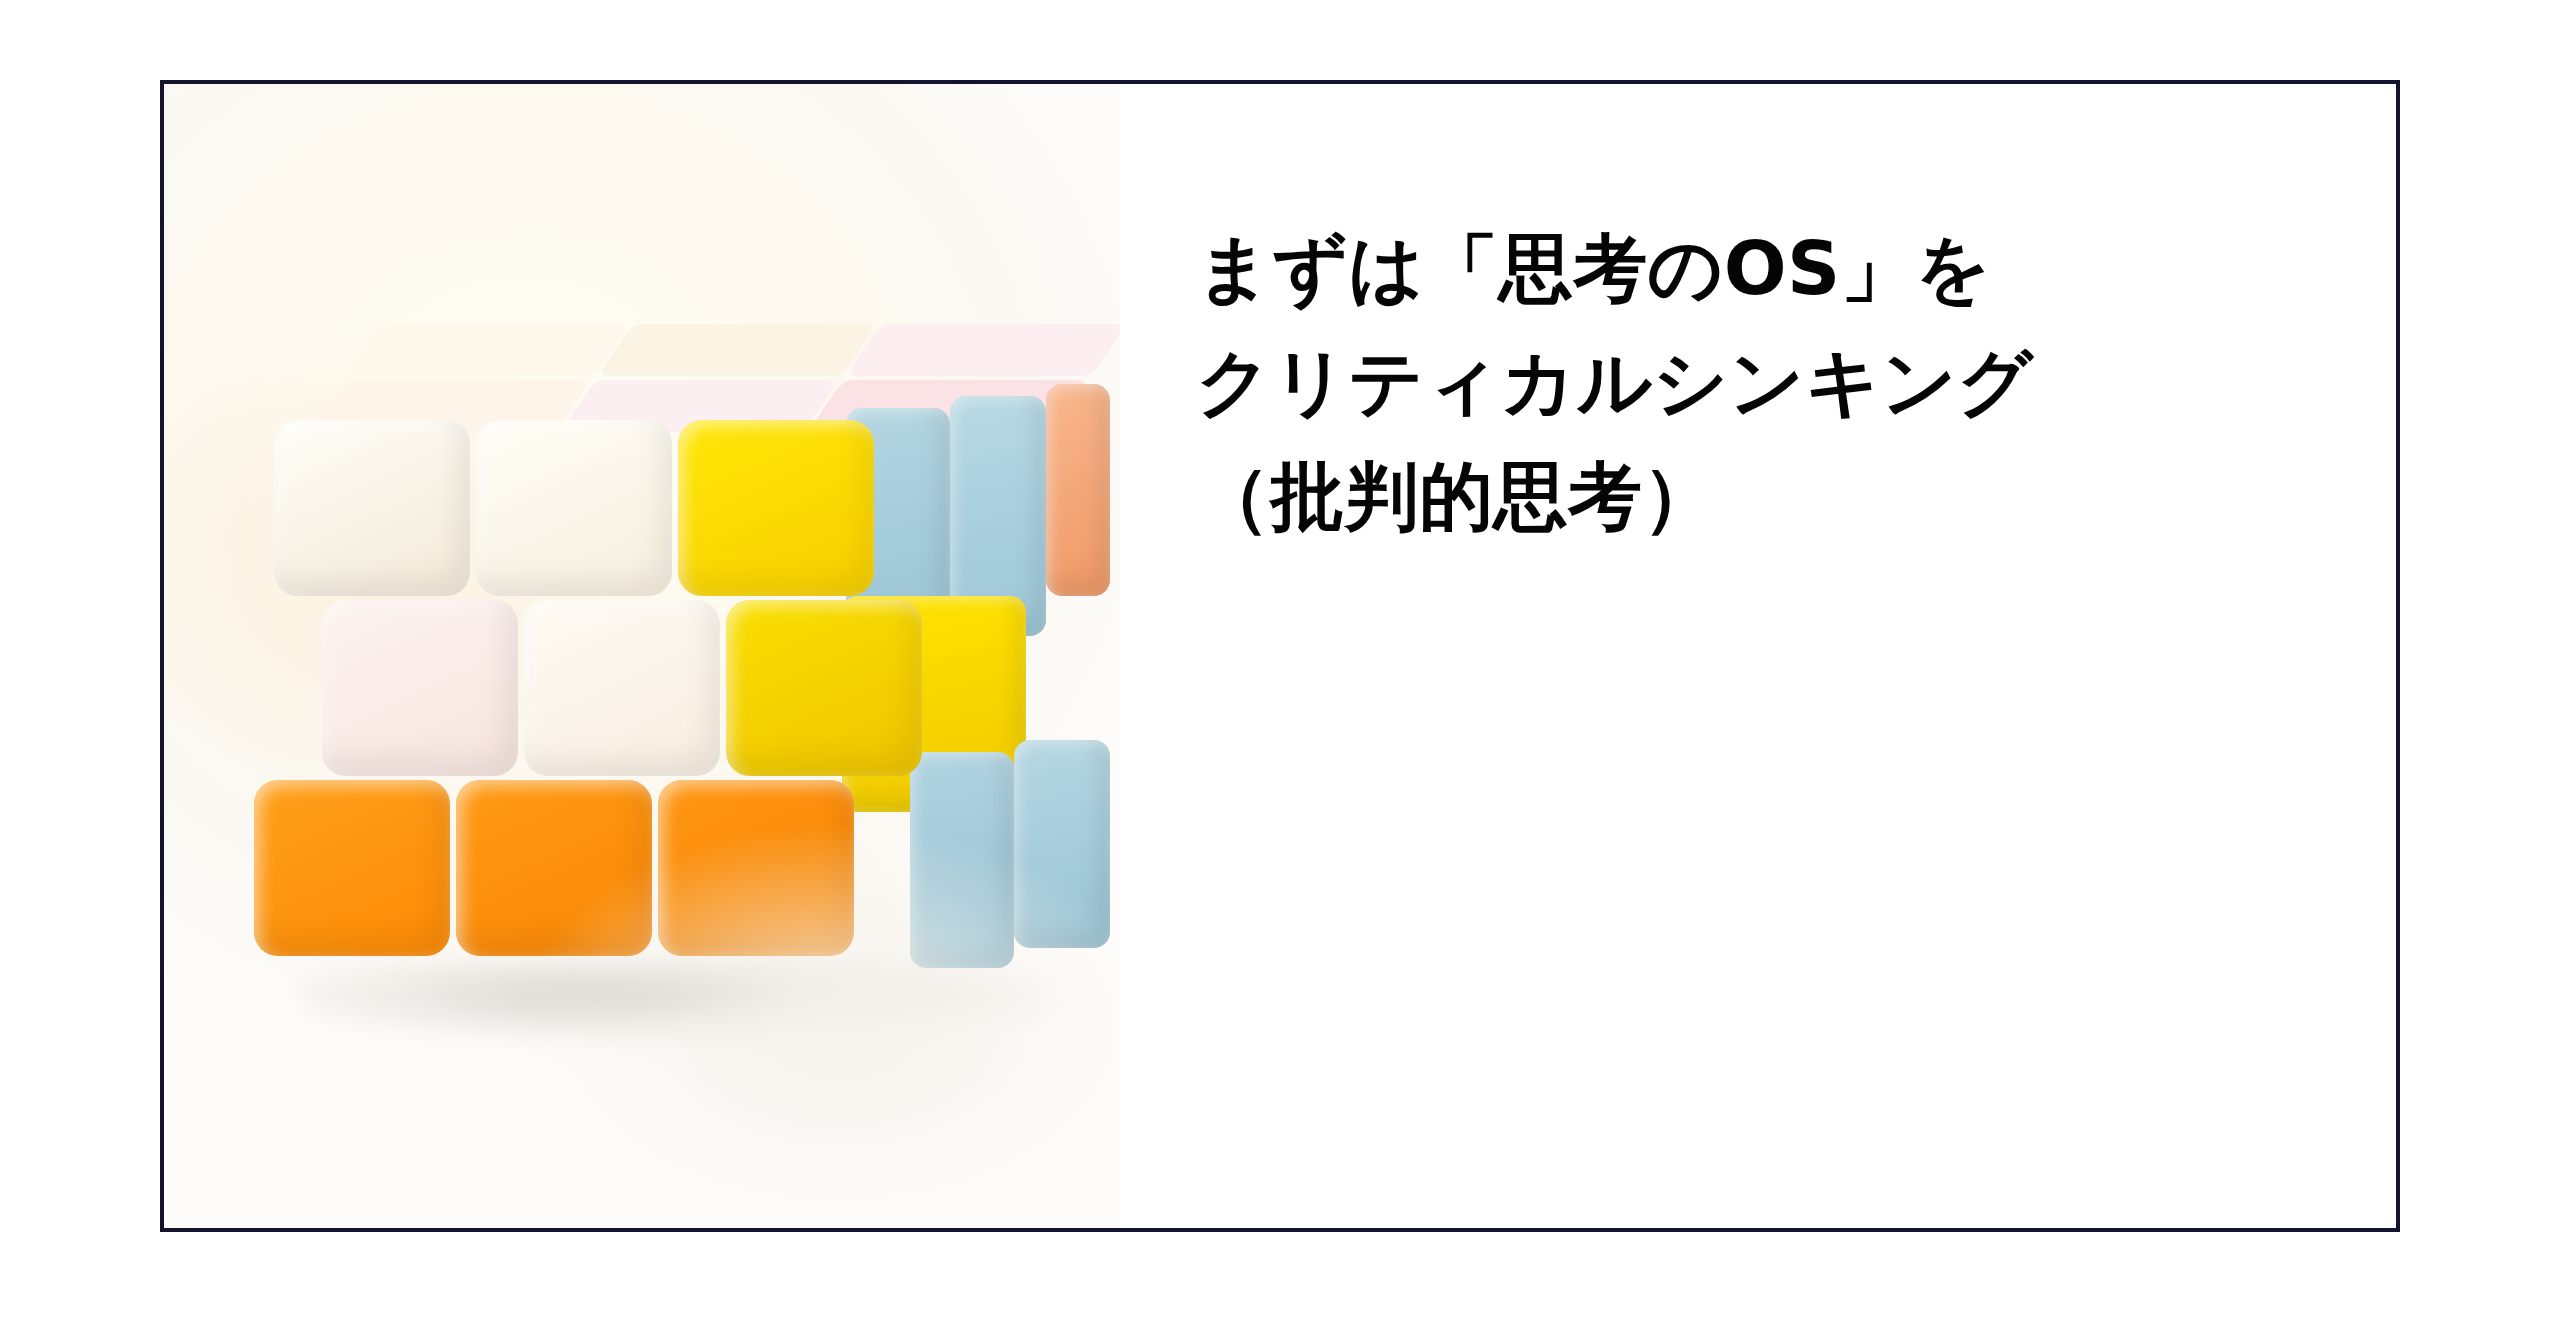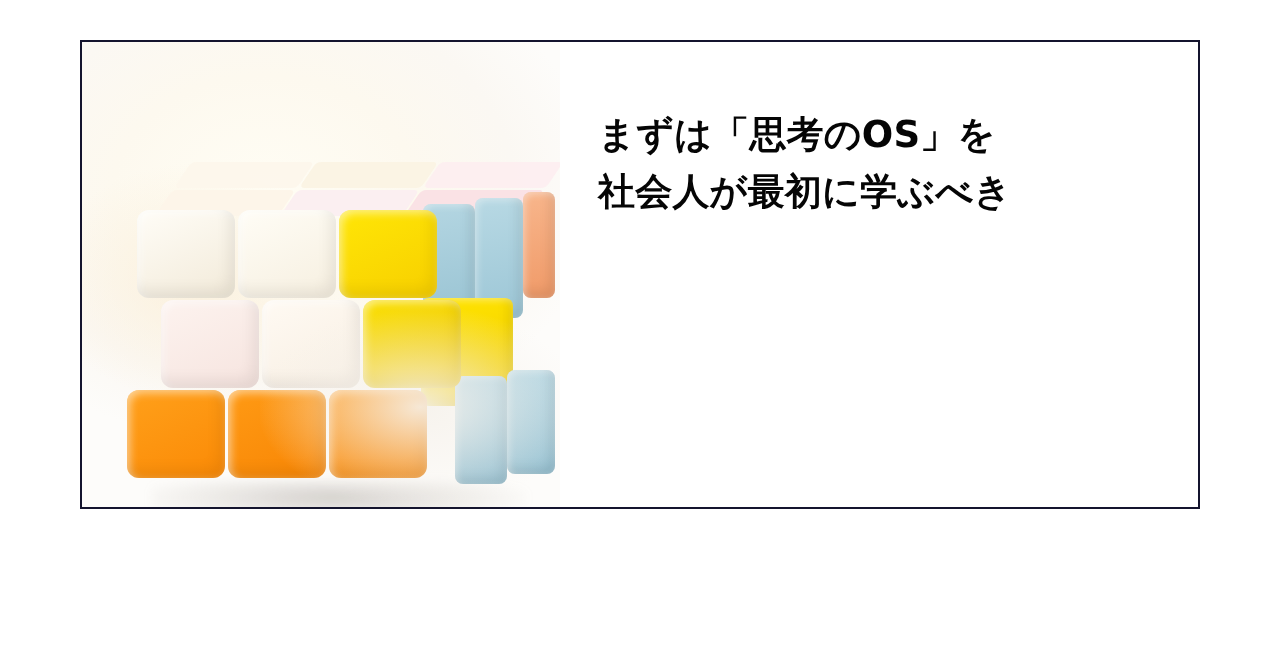--- a/index.html
+++ b/index.html
@@ -21,21 +21,21 @@
     height: 670px;
     background: #ffffff;
   }
 
   
   .card {
     position: absolute;
     left: 80px;
     top: 40px;
     width: 1120px;
-    height: 469px;
+    height: 576px;
     box-sizing: border-box;
     border: 2px solid #14142e;
     background: #ffffff;
     display: flex;
     flex-direction: row;
     align-items: stretch;
     overflow: hidden;
   }
 
   
@@ -225,18 +225,19 @@
             <div class="sticker" style="background:linear-gradient(155deg,#ff9612,#f58303)"></div>
           </div>
 
         </div>
       </div>
     </div>
 
     <div class="text-panel">
       <ul class="headline">
         <li>まずは「思考のOS」を</li>
-        <li>社会人が最初に学ぶべき</li>
+        <li>クリティカルシンキング</li>
+        <li>（批判的思考）</li>
       </ul>
     </div>
 
   </div>
 </div>
 
 </body></html>

